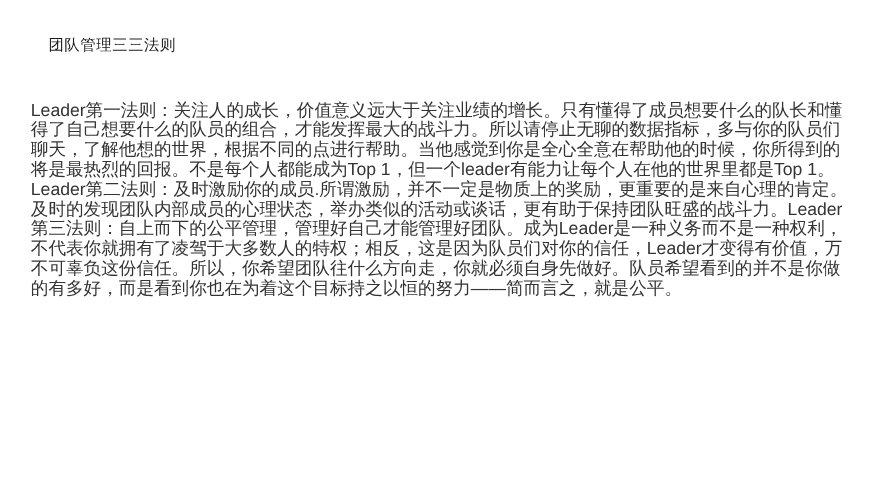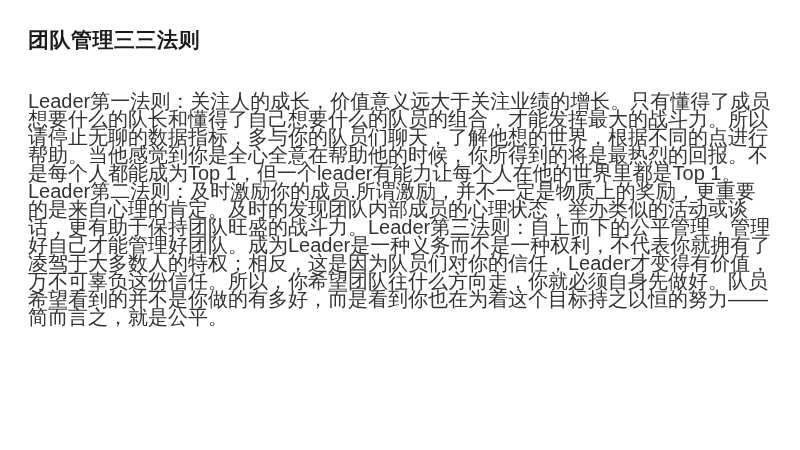--- a/index.html
+++ b/index.html
@@ -14,31 +14,31 @@
     font-family: "Liberation Sans", "DejaVu Sans", sans-serif;
   }
   .page {
     position: relative;
     width: 800px;
     height: 450px;
     background: #ffffff;
   }
   .article-title {
     margin: 0;
-    padding: 28px 0 0 28px;
-    font-size: 21px;
+    padding: 28px 0 0 44px;
+    font-size: 14px;
     line-height: 24px;
-    font-weight: 700;
+    font-weight: 400;
     letter-spacing: 0.5px;
     color: #1b1b1b;
   }
   .article-body {
     margin: 40px 28px 0 28px;
     width: 744px;
-    font-size: 20px;
+    font-size: 16px;
     line-height: 18px;
     font-weight: 400;
     color: #333333;
     text-align: left;
     word-break: break-word;
   }
 </style>
 </head>
 <body>
 

